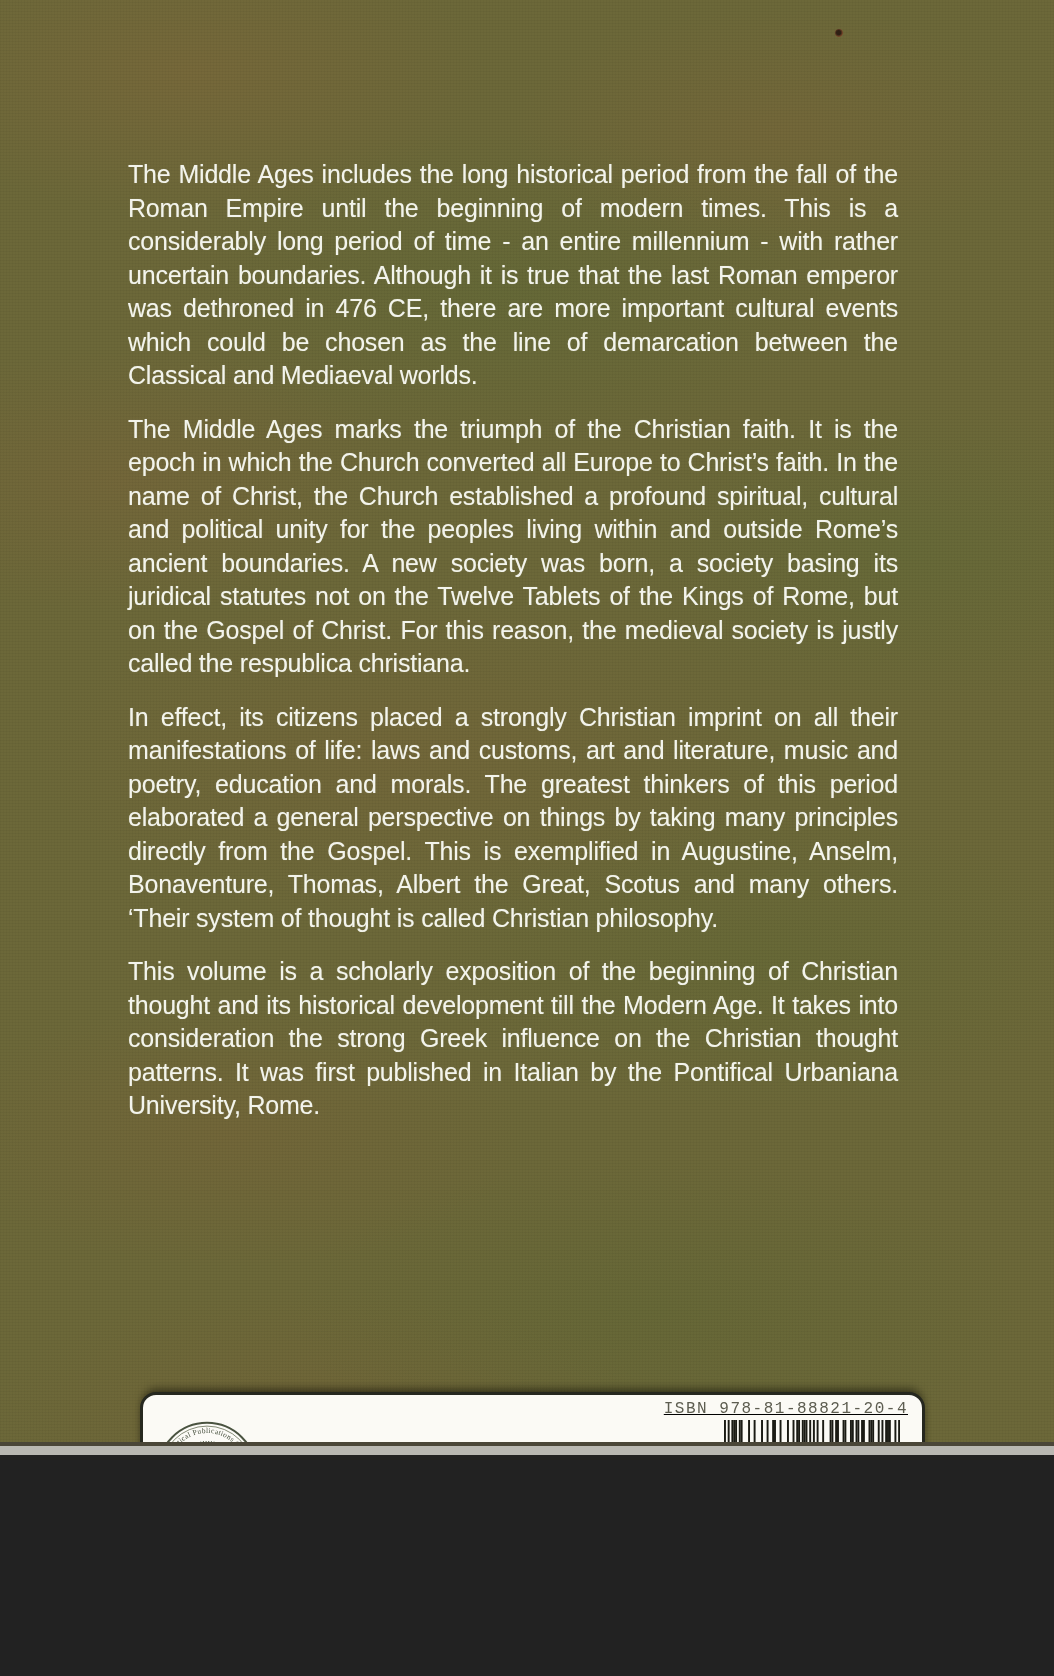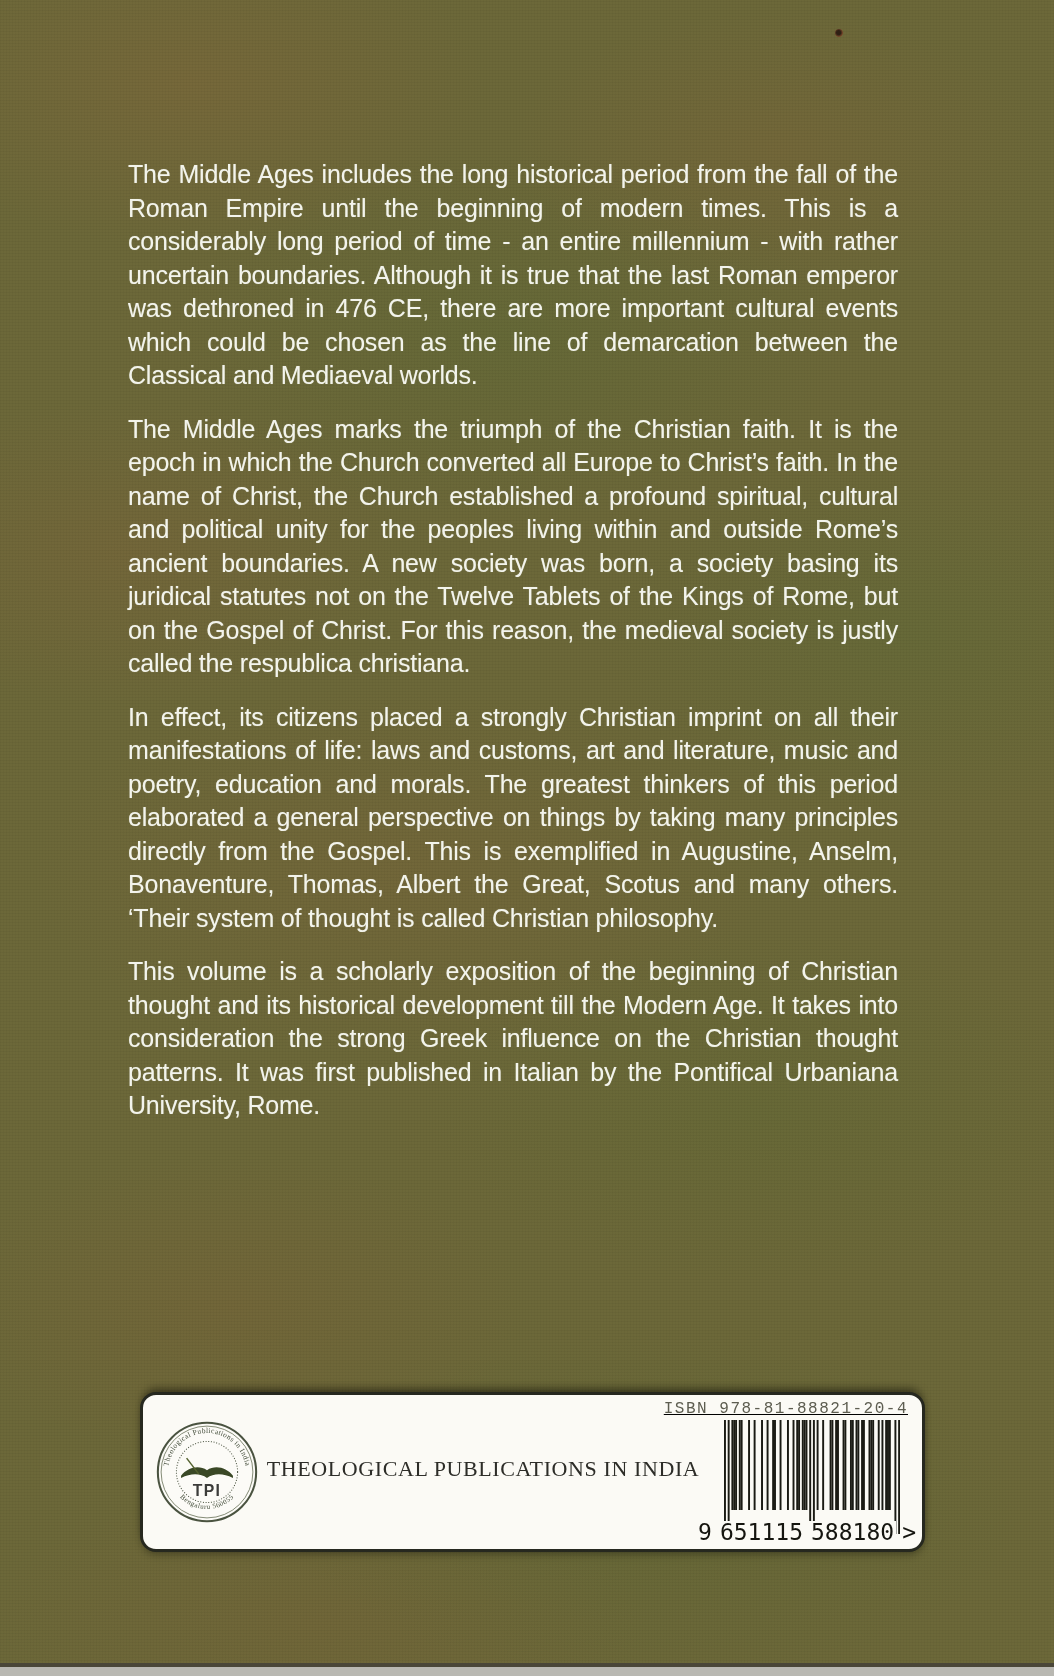--- a/index.html
+++ b/index.html
@@ -1,19 +1,19 @@
 <!DOCTYPE html>
 <html><head>
 <meta charset="utf-8">
 <style>
   html, body { margin: 0; padding: 0; background: #222; }
   .page {
     position: relative;
     width: 1054px;
-    height: 1676px;
+    height: 1455px;
     overflow: hidden;
     background-color: #6c6839;
     background-image:
       repeating-linear-gradient(0deg, rgba(20,20,5,0.045) 0 1px, transparent 1px 3px),
       repeating-linear-gradient(90deg, rgba(30,25,5,0.035) 0 1px, transparent 1px 3px),
       radial-gradient(40% 14% at 18% 5%, rgba(141,104,60,.30), transparent 70%),
       radial-gradient(36% 12% at 74% 9%, rgba(134,100,58,.26), transparent 70%),
       radial-gradient(46% 16% at 48% 20%, rgba(88,106,52,.34), transparent 70%),
       radial-gradient(38% 13% at 12% 33%, rgba(137,98,60,.24), transparent 70%),
       radial-gradient(42% 15% at 86% 38%, rgba(90,108,54,.30), transparent 70%),

